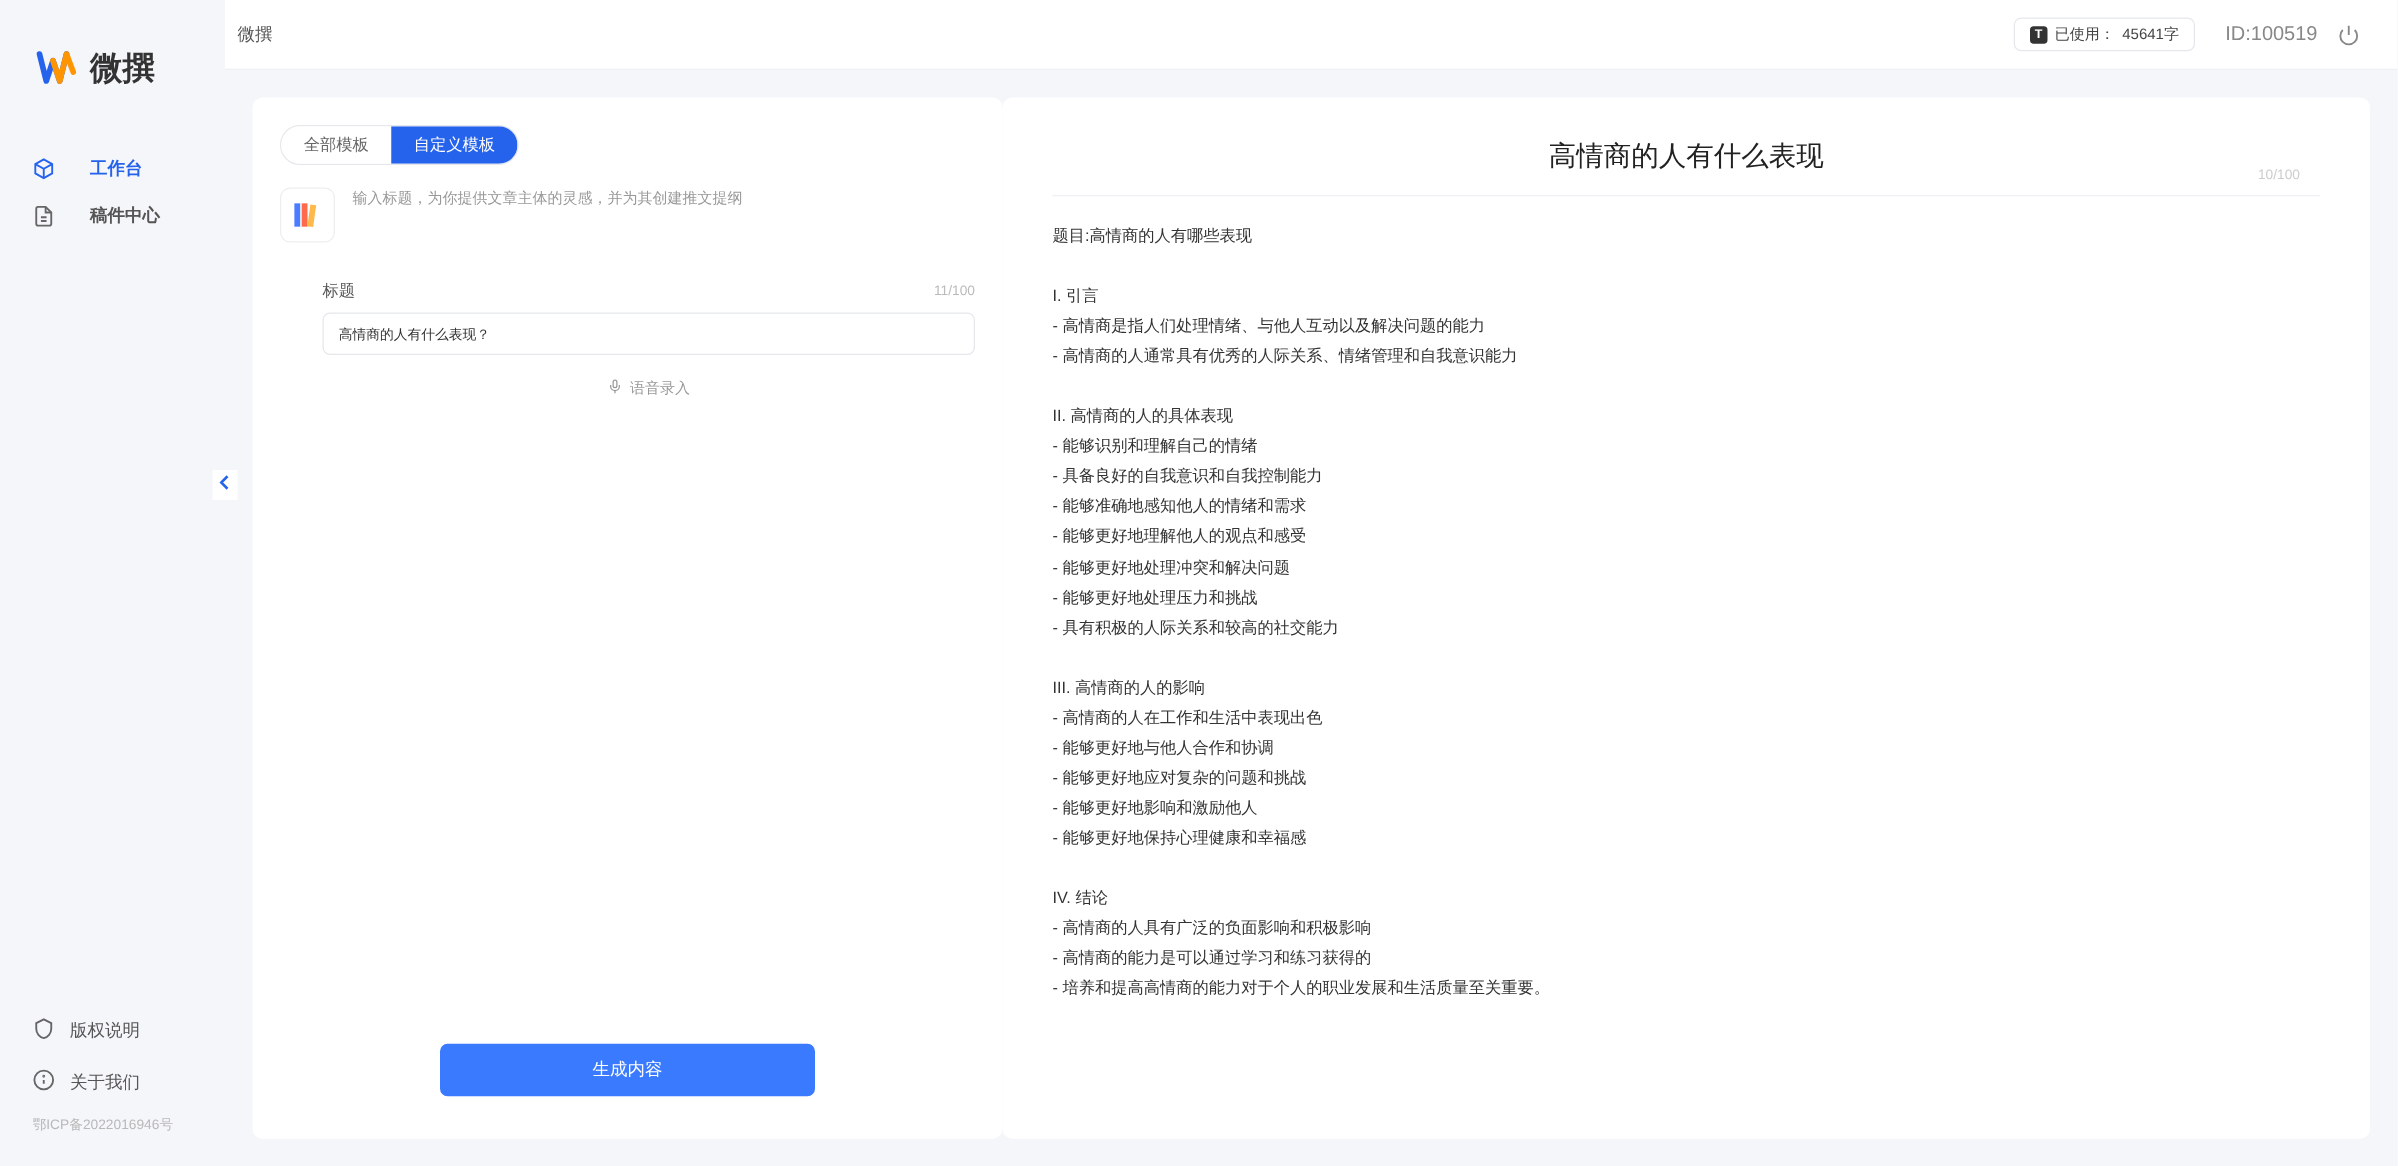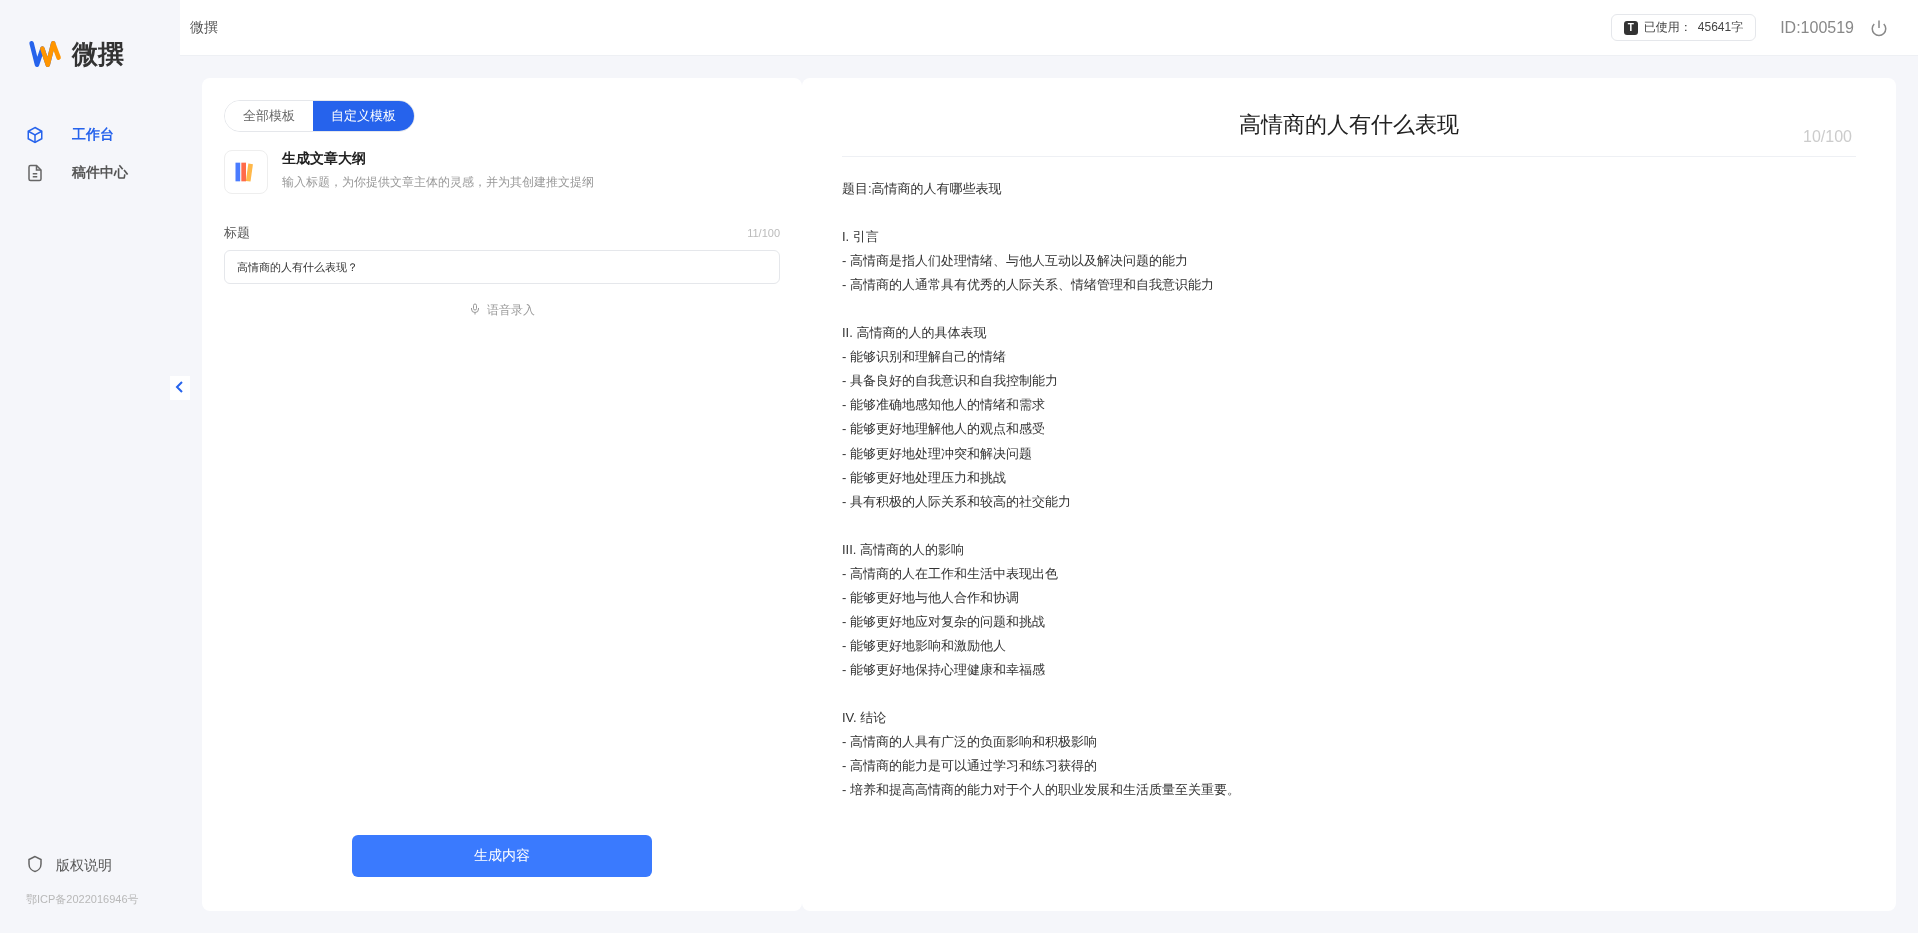--- a/index.html
+++ b/index.html
@@ -200,20 +200,21 @@
   font-weight: 600;
   color: #222;
   margin-bottom: 6px;
 }
 .card-desc {
   font-size: 12px;
   color: #999;
 }
 .form-section {
   padding-top: 10px;
+  margin-left: 34px;
 }
 .field-header {
   display: flex;
   justify-content: space-between;
   align-items: center;
   margin-bottom: 8px;
 }
 .field-label {
   font-size: 13px;
   color: #555;
@@ -272,23 +273,23 @@
   border-bottom: 1px solid #eef0f4;
 }
 .output-title {
   font-size: 22px;
   font-weight: 500;
   color: #222;
   font-family: "Songti SC", "SimSun", serif;
 }
 .title-counter {
   position: absolute;
-  right: 4px;
+  right: 16px;
   bottom: 10px;
-  font-size: 16px;
+  font-size: 11px;
   color: #ccc;
 }
 .output-body {
   flex: 1;
   padding: 20px 0;
   font-size: 13px;
   color: #333;
   line-height: 1.85;
   white-space: pre-line;
   overflow-y: auto;
@@ -354,20 +355,30 @@
 
   <div class="sidebar-bottom">
     <div class="sidebar-footer-item">
       <span class="icon">
         <svg width="18" height="18" viewBox="0 0 24 24" fill="none" stroke="#666" stroke-width="2">
           <path d="M12 2 L4 6 v6 c0 5 3.5 9 8 10 c4.5-1 8-5 8-10 V6 z"></path>
         </svg>
       </span>
       <span>版权说明</span>
     </div>
+    <div class="sidebar-footer-item">
+      <span class="icon">
+        <svg width="18" height="18" viewBox="0 0 24 24" fill="none" stroke="#666" stroke-width="2">
+          <circle cx="12" cy="12" r="10"></circle>
+          <line x1="12" y1="16" x2="12" y2="12"></line>
+          <circle cx="12" cy="8" r="0.5" fill="#666"></circle>
+        </svg>
+      </span>
+      <span>关于我们</span>
+    </div>
     <div class="icp">鄂ICP备2022016946号</div>
   </div>
 
   <div class="collapse-handle">
     <span>
       <svg width="10" height="12" viewBox="0 0 10 12">
           <path d="M7 1 L2 6 L7 11" stroke="#2663ec" stroke-width="2" fill="none"></path>
         </svg>
     </span>
   </div>
@@ -401,21 +412,20 @@
 
       <div class="card">
         <div class="card-icon">
           <svg width="28" height="28" viewBox="0 0 24 24">
             <rect x="3" y="4" width="4" height="16" fill="#4a7cff"></rect>
             <rect x="8" y="4" width="4" height="16" fill="#ff6b4a"></rect>
             <rect x="13" y="5" width="4" height="15" fill="#ffb84a" transform="rotate(8 15 12)"></rect>
           </svg>
         </div>
         <div class="card-body">
-          <div class="card-title">生成文章大纲</div>
           <div class="card-desc">输入标题，为你提供文章主体的灵感，并为其创建推文提纲</div>
         </div>
       </div>
 
       <div class="form-section">
         <div class="field-header">
           <span class="field-label">标题</span>
           <span class="field-counter">11/100</span>
         </div>
         <input class="input" type="text" value="高情商的人有什么表现？" style="">

